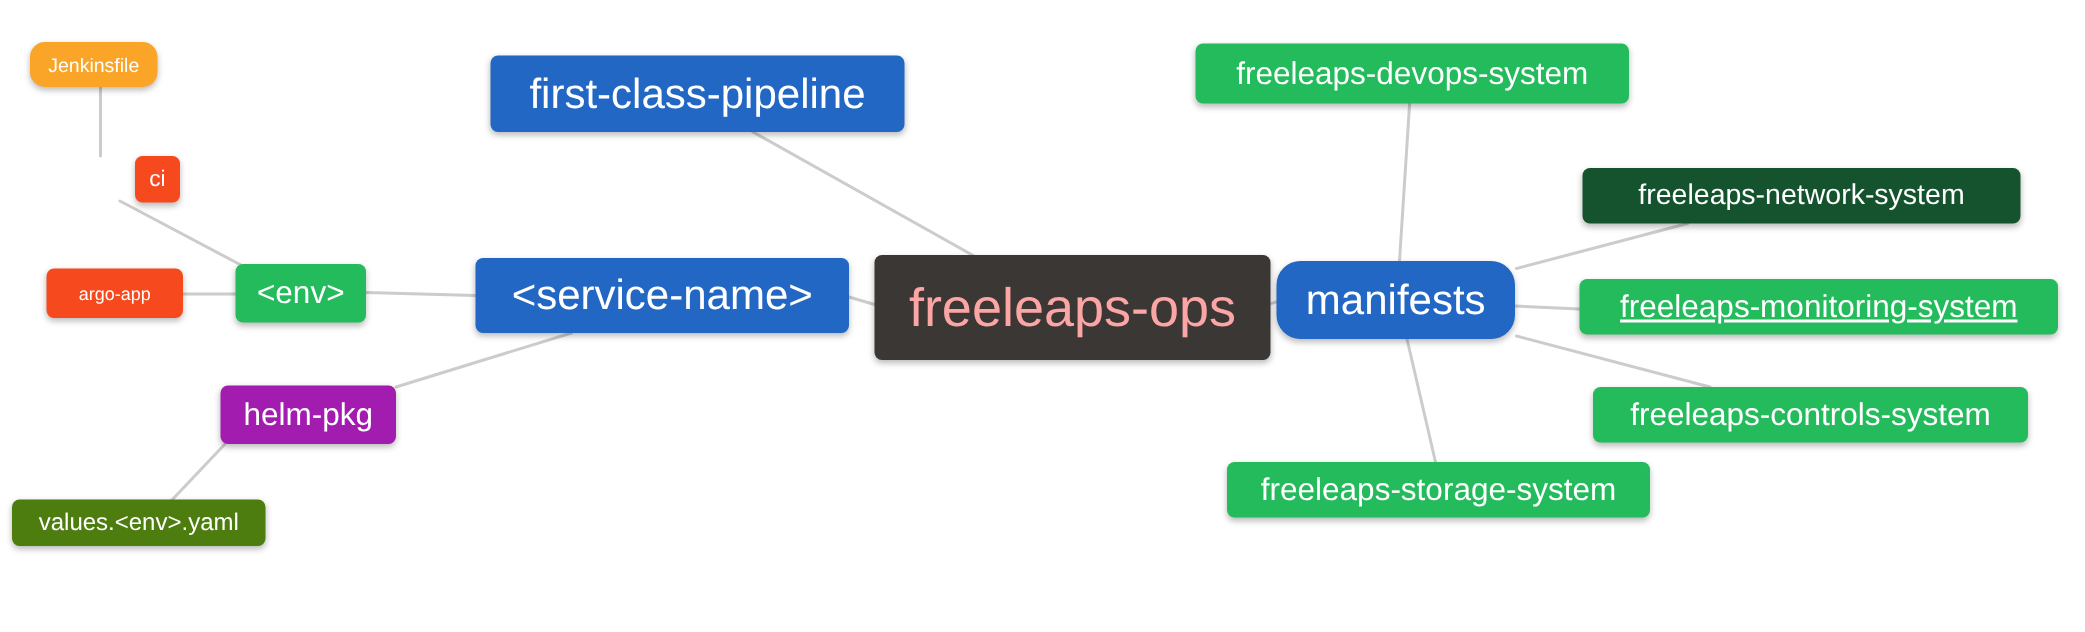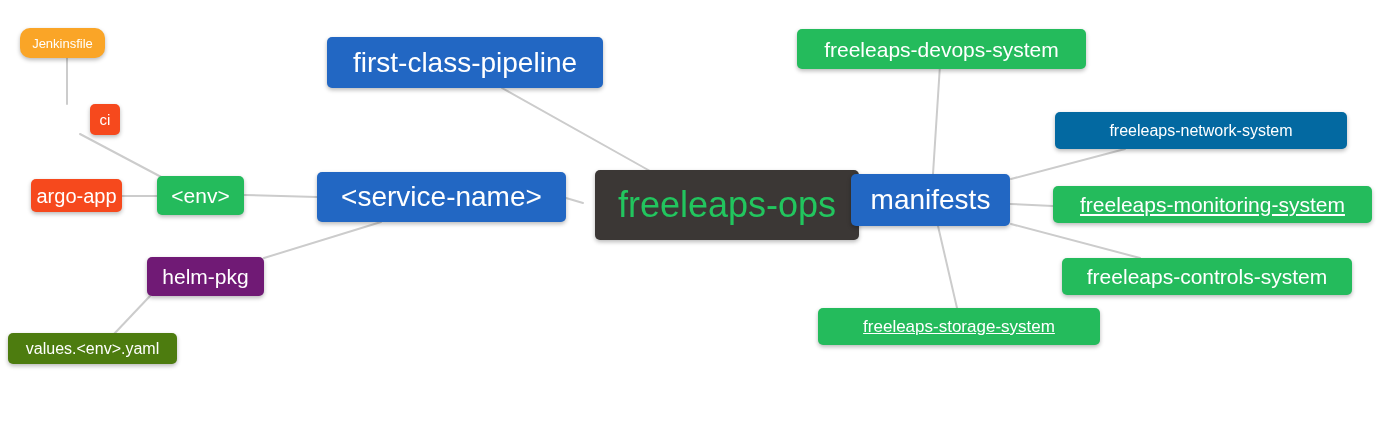--- a/index.html
+++ b/index.html
@@ -51,29 +51,29 @@
       <line x1="502" y1="88" x2="650" y2="171" stroke="#cccccc" stroke-width="2" stroke-linecap="round"></line>
       <line x1="566" y1="198" x2="583" y2="203" stroke="#cccccc" stroke-width="2" stroke-linecap="round"></line>
       <line x1="845" y1="203" x2="852" y2="201" stroke="#cccccc" stroke-width="2" stroke-linecap="round"></line>
       <line x1="933" y1="174" x2="940" y2="65" stroke="#cccccc" stroke-width="2" stroke-linecap="round"></line>
       <line x1="1011" y1="179" x2="1125" y2="149" stroke="#cccccc" stroke-width="2" stroke-linecap="round"></line>
       <line x1="1010" y1="204" x2="1053" y2="206" stroke="#cccccc" stroke-width="2" stroke-linecap="round"></line>
       <line x1="1011" y1="224" x2="1140" y2="258" stroke="#cccccc" stroke-width="2" stroke-linecap="round"></line>
       <line x1="938" y1="226" x2="957" y2="308" stroke="#cccccc" stroke-width="2" stroke-linecap="round"></line>
     </svg>
   <div>
-      <div class="node" style="left: 583px; top: 170px; width: 264px; height: 70px; font-size: 36px; background: rgb(59, 55, 53); color: #22c55e; margin-left: 12px;">freeleaps-ops</div>
+      <div class="node" style="left: 583px; top: 170px; width: 264px; height: 70px; font-size: 36px; background: rgb(59, 55, 53); color: #fca5a5;">freeleaps-ops</div>
       <div class="node" style="left: 315px; top: 37px; width: 276px; height: 51px; font-size: 28px; background: rgb(34, 103, 195); color: rgb(255, 255, 255); margin-left: 12px;">first-class-pipeline</div>
       <div class="node" style="left: 317px; top: 172px; width: 249px; height: 50px; font-size: 28px; background: rgb(34, 103, 195); color: rgb(255, 255, 255);">&lt;service-name&gt;</div>
-      <div class="node" style="left: 851px; top: 174px; width: 159px; height: 52px; font-size: 28px; background: rgb(34, 103, 195); color: rgb(255, 255, 255);">manifests</div>
+      <div class="node" style="left: 851px; top: 174px; width: 159px; height: 52px; font-size: 28px; background: rgb(34, 103, 195); color: rgb(255, 255, 255); border-radius: 16px;">manifests</div>
       <div class="node" style="left: 157px; top: 176px; width: 87px; height: 39px; font-size: 21px; background: rgb(36, 187, 92); color: rgb(255, 255, 255);">&lt;env&gt;</div>
-      <div class="node" style="left: 147px; top: 257px; width: 117px; height: 39px; font-size: 21px; background: #701a75; color: rgb(255, 255, 255);">helm-pkg</div>
+      <div class="node" style="left: 147px; top: 257px; width: 117px; height: 39px; font-size: 21px; background: #a21caf; color: rgb(255, 255, 255);">helm-pkg</div>
       <div class="node" style="left: 797px; top: 29px; width: 289px; height: 40px; font-size: 21px; background: rgb(36, 187, 92); color: rgb(255, 255, 255);">freeleaps-devops-system</div>
-      <div class="node" style="left: 1055px; top: 112px; width: 292px; height: 37px; font-size: 16px; background: #0369a1; color: rgb(255, 255, 255);">freeleaps-network-system</div>
+      <div class="node" style="left: 1055px; top: 112px; width: 292px; height: 37px; font-size: 19px; background: #14532d; color: rgb(255, 255, 255);">freeleaps-network-system</div>
       <div class="node" style="left: 1053px; top: 186px; width: 319px; height: 37px; font-size: 21px; background: rgb(36, 187, 92); color: rgb(255, 255, 255); text-decoration: underline;">freeleaps-monitoring-system</div>
       <div class="node" style="left: 1062px; top: 258px; width: 290px; height: 37px; font-size: 21px; background: rgb(36, 187, 92); color: rgb(255, 255, 255);">freeleaps-controls-system</div>
-      <div class="node" style="left: 818px; top: 308px; width: 282px; height: 37px; font-size: 17px; background: rgb(36, 187, 92); color: rgb(255, 255, 255); text-decoration: underline;">freeleaps-storage-system</div>
+      <div class="node" style="left: 818px; top: 308px; width: 282px; height: 37px; font-size: 21px; background: rgb(36, 187, 92); color: rgb(255, 255, 255);">freeleaps-storage-system</div>
       <div class="node" style="left: 54px; top: 104px; width: 30px; height: 31px; font-size: 15px; background: rgb(246, 73, 29); color: rgb(255, 255, 255); margin-left: 36px;">ci</div>
-      <div class="node" style="left: 31px; top: 179px; width: 91px; height: 33px; font-size: 20px; background: rgb(246, 73, 29); color: rgb(255, 255, 255);">argo-app</div>
+      <div class="node" style="left: 31px; top: 179px; width: 91px; height: 33px; font-size: 12px; background: rgb(246, 73, 29); color: rgb(255, 255, 255);">argo-app</div>
       <div class="node" style="left: 8px; top: 333px; width: 169px; height: 31px; font-size: 16px; background: #4d7c0f; color: rgb(255, 255, 255);">values.&lt;env&gt;.yaml</div>
       <div class="node" style="left: 20px; top: 28px; width: 85px; height: 30px; font-size: 13px; background: rgb(250, 165, 39); color: rgb(255, 255, 255); border-radius: 10px;">Jenkinsfile</div>
     </div>
 </div>
 
 </body></html>

